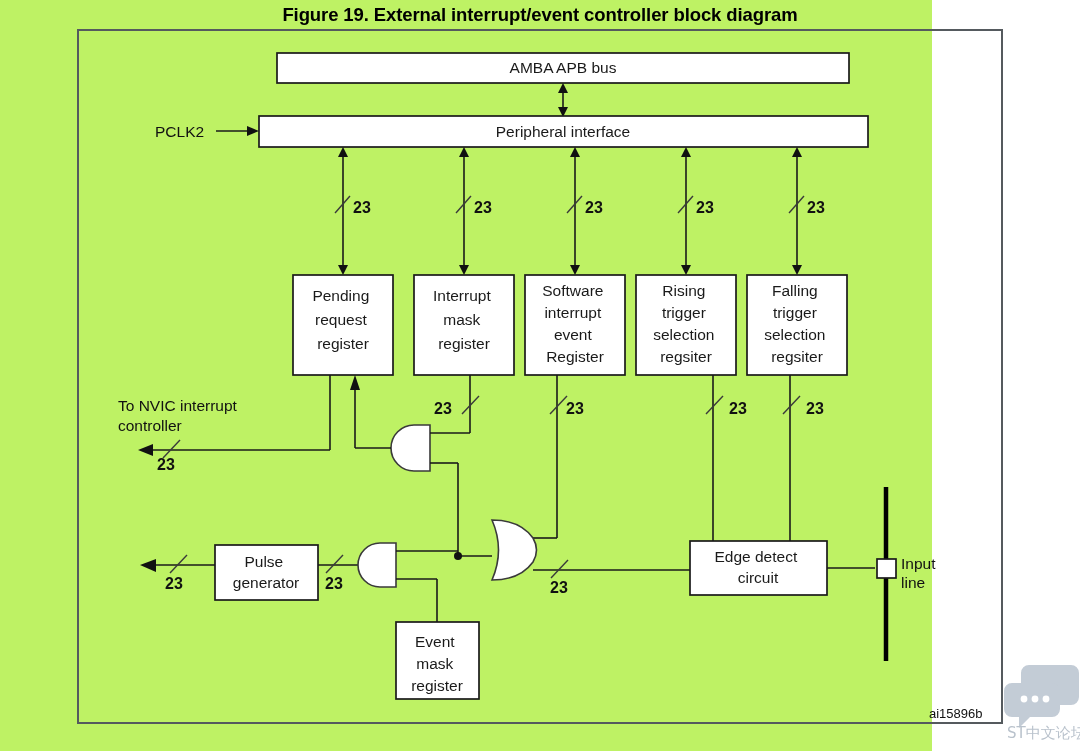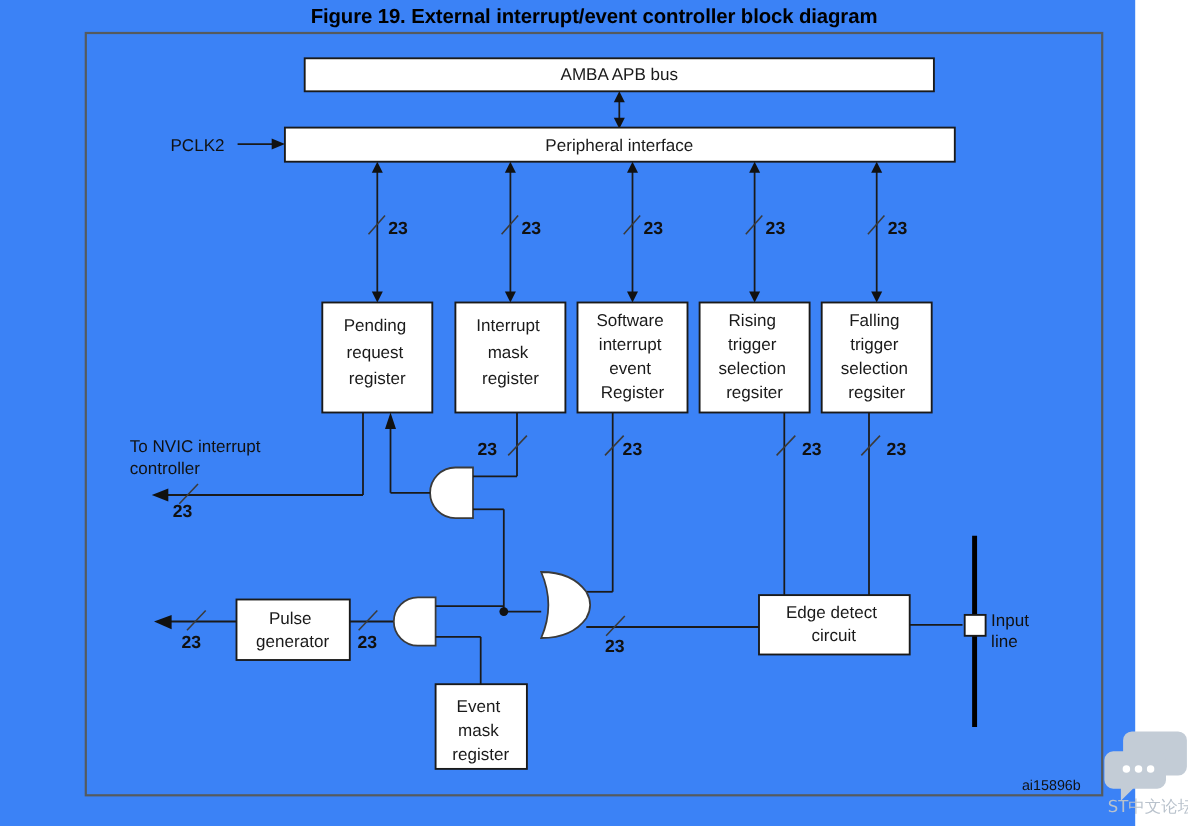--- a/index.html
+++ b/index.html
@@ -9,23 +9,23 @@
   }
   body {
     font-family: "Liberation Sans", sans-serif;
     width: 1080px;
     height: 751px;
     position: relative;
     overflow: hidden;
   }
   #page {
     position: relative;
-    width: 1032px;
+    width: 932px;
     height: 751px;
-    background: #3b82f6;
+    background: #bef264;
   }
   .fig-title {
     position: absolute;
     left: 0;
     top: 4px;
     width: 1080px;
     text-align: center;
     font-size: 18.5px;
     font-weight: bold;
     color: #000000;

